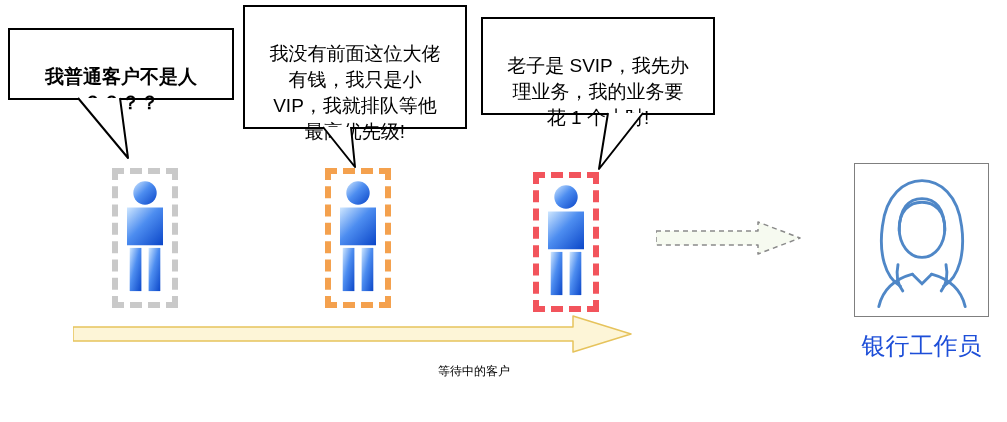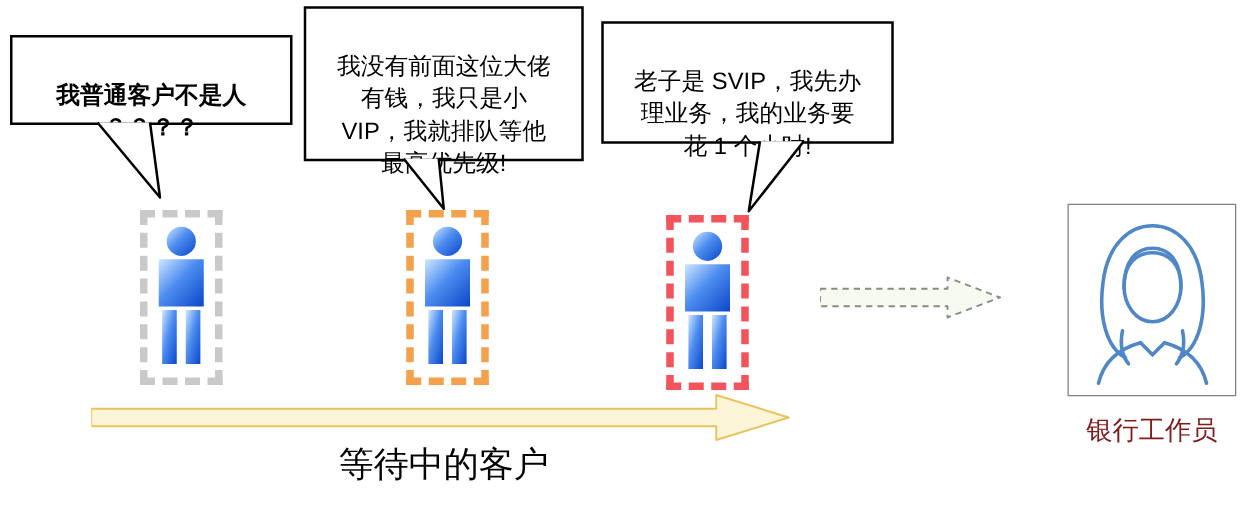--- a/index.html
+++ b/index.html
@@ -39,33 +39,33 @@
     z-index:2;
   }
   #customer-1{left:112px;top:168px;}
   #customer-2{left:325px;top:168px;}
   #customer-3{left:533px;top:172px;}
   .person-svg{display:block;}
   
   #queue-arrow{position:absolute;left:73px;top:314px;}
   #queue-label{
     position:absolute;left:200px;top:358px;width:310px;
-    text-align:center;font-size:28px;line-height:27px;color:#000;
+    text-align:right;font-size:12px;line-height:27px;color:#000;
   }
   
   #dashed-arrow{position:absolute;left:656px;top:220px;}
   
   #worker-box{
     position:absolute;left:854px;top:163px;width:135px;height:154px;
     border:1px solid #7f7f7f;background:#fff;
     display:flex;align-items:center;justify-content:center;box-sizing:border-box;
   }
   #worker-label{
     position:absolute;left:854px;top:330px;width:135px;
-    text-align:center;font-size:21px;color:#7f1d1d;
+    text-align:center;font-size:24px;color:#1d4ed8;
   }
   .defs-holder{position:absolute;width:0;height:0;overflow:hidden;}
 </style>
 </head>
 <body>
 
 <div id="canvas">
 
   <svg class="defs-holder" aria-hidden="true">
     <defs>

